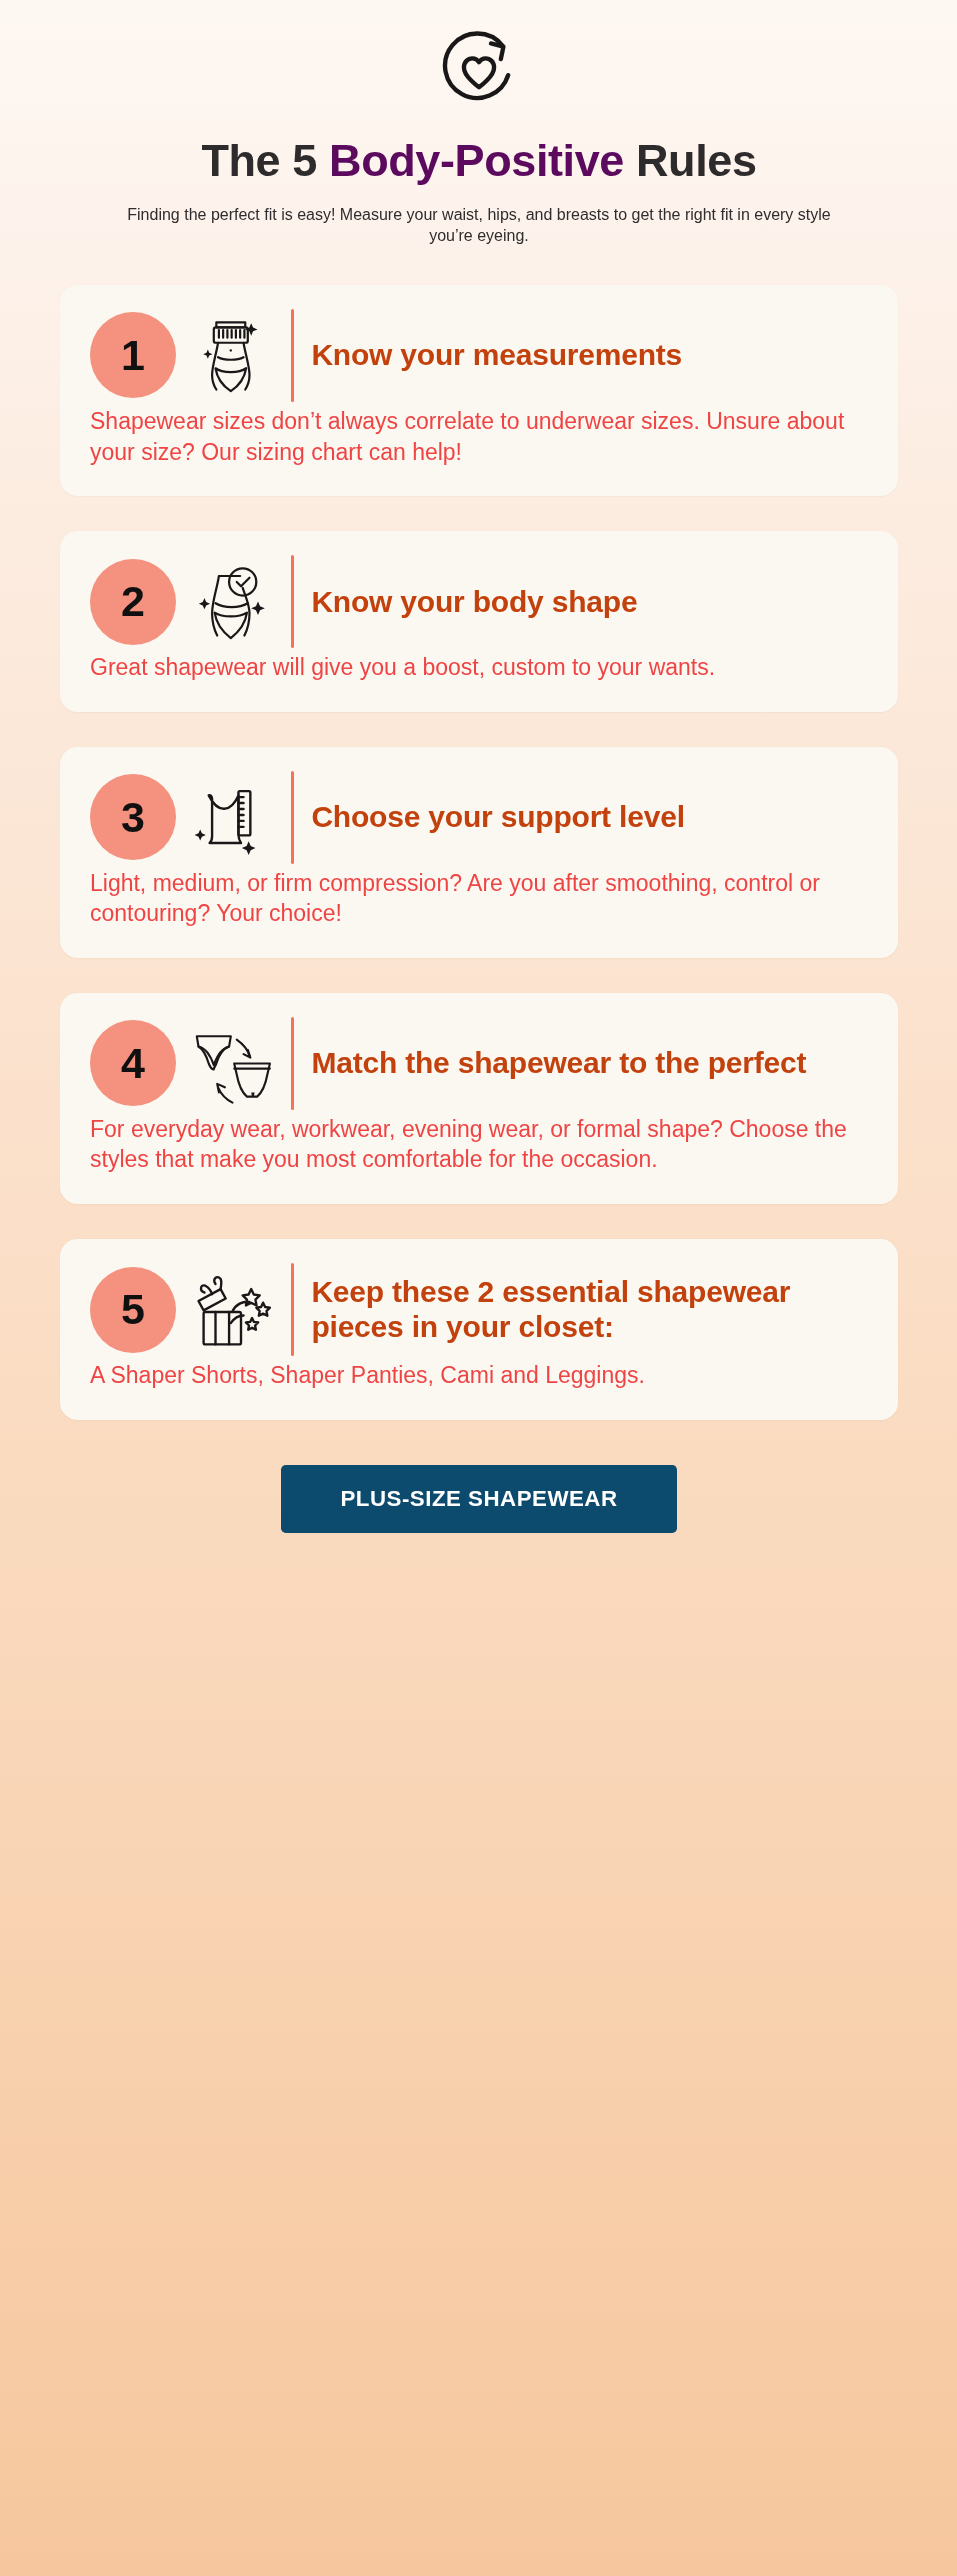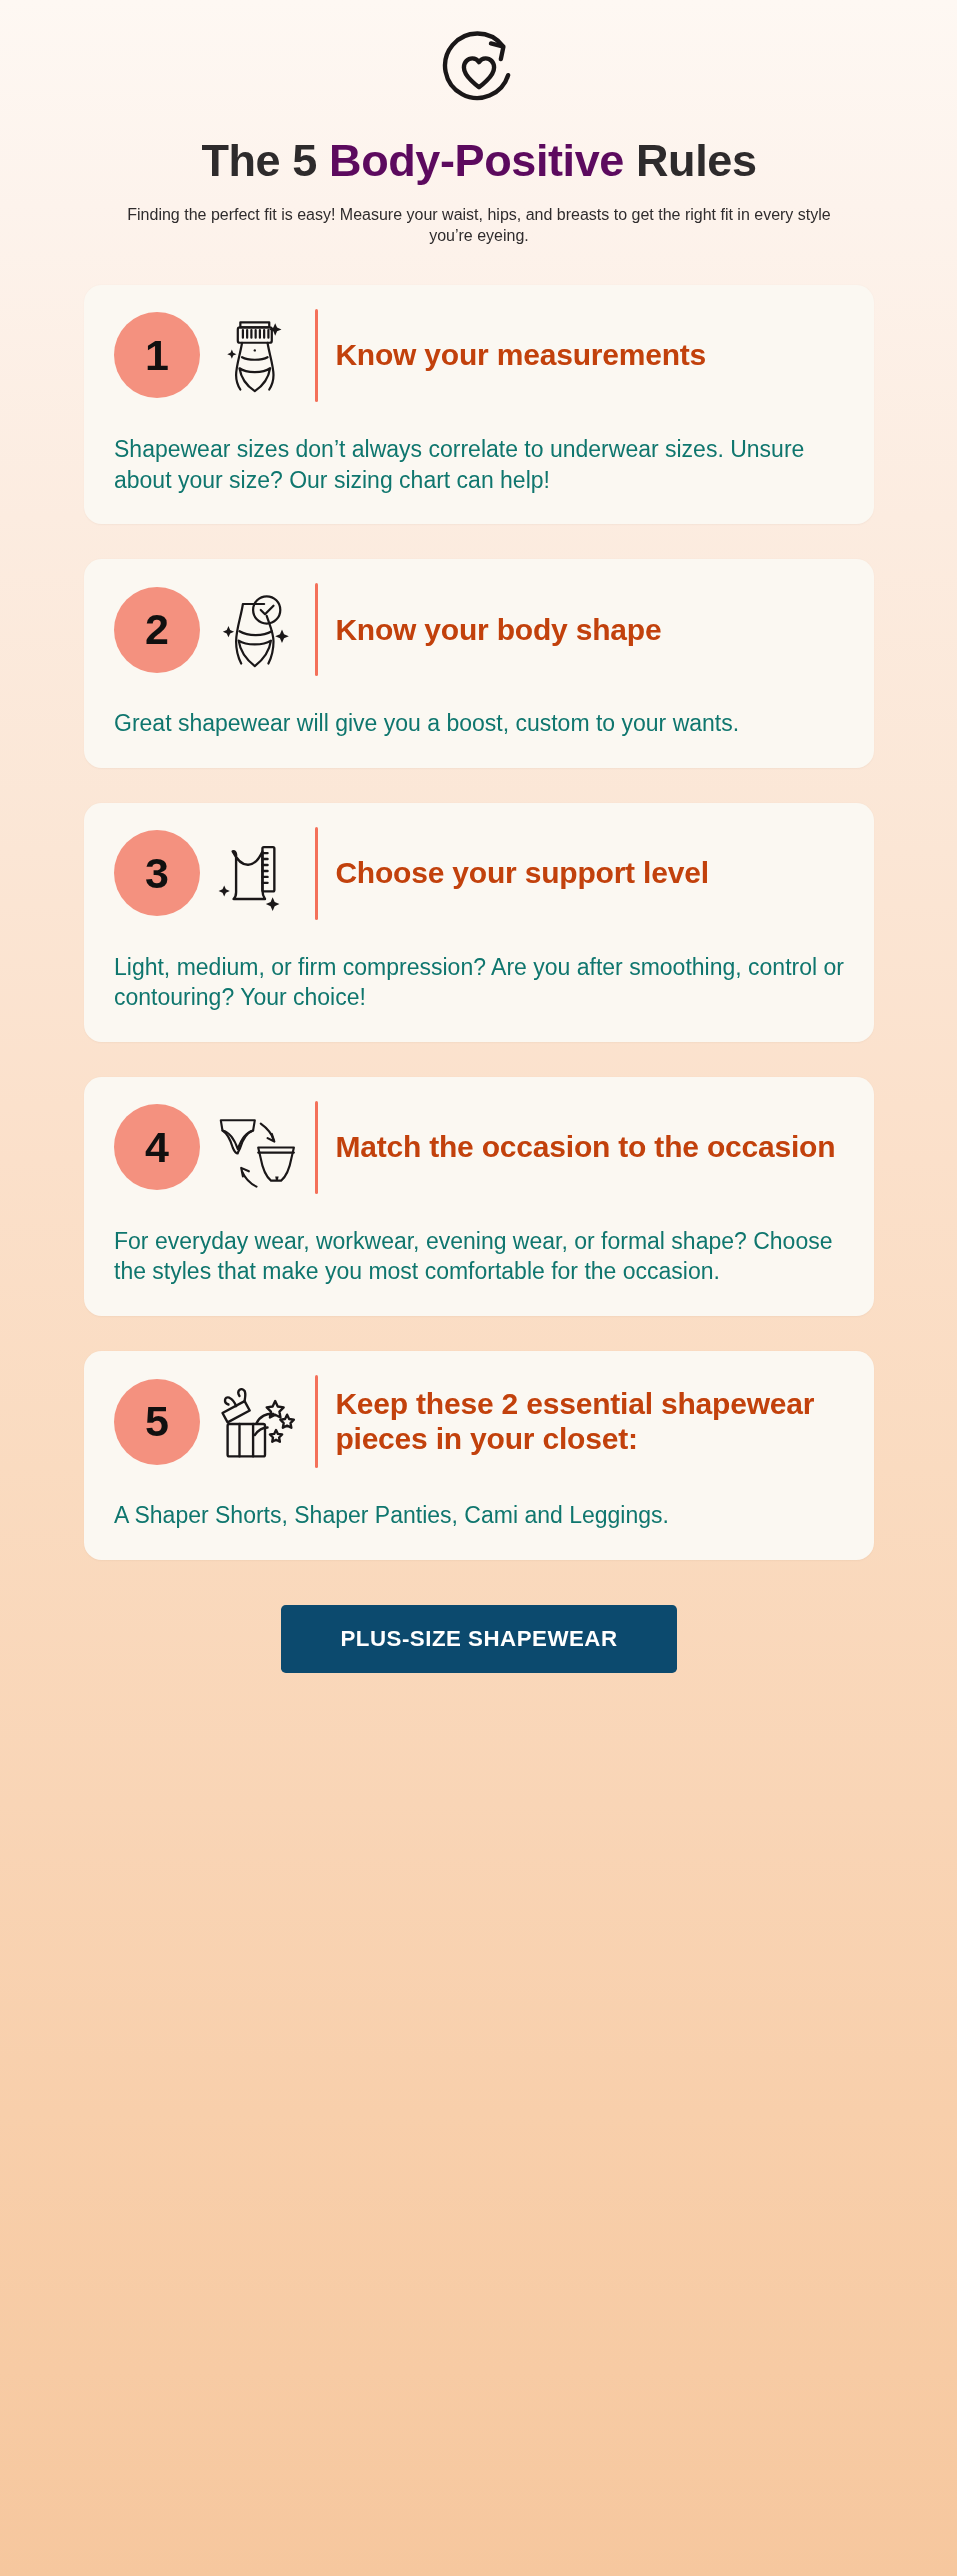--- a/index.html
+++ b/index.html
@@ -24,21 +24,21 @@
         #f7cba4 92%,
         #f6c79e 100%);
     color: #231f20;
     overflow: hidden;
   }
 
   .page {
     width: 958px;
     height: 2024px;
     position: relative;
-    padding: 0 84px;
+    padding: 0 60px;
   }
 
   
   .header {
     padding-top: 17.6px;
     text-align: center;
   }
 
   .brand-icon {
     width: 104px;
@@ -126,24 +126,24 @@
   .rule-title {
     flex: 1 1 auto;
     font-size: 30px;
     line-height: 1.14;
     font-weight: 700;
     letter-spacing: -0.2px;
     color: #c2410c;
   }
 
   .rule-body {
-    margin-top: 32px;
+    margin-top: 4px;
     font-size: 23px;
     line-height: 1.33;
-    color: #0f766e;
+    color: #ef4444;
   }
 
   
   .cta-wrap {
     margin-top: 45px;
     text-align: center;
   }
 
   .cta-button {
     display: inline-block;
@@ -255,21 +255,21 @@
             <path d="M55 22 C62 27 68 34 70 41"></path>
             <polyline points="63,39 71,43 68,34"></polyline>
             <path d="M52 50 h42 l-3 13 C89 74 85 84 79 89 L67 89 C61 84 57 74 55 63 Z"></path>
             <path d="M52 56 h42"></path>
             <path d="M72 84 h4 l-1 5 h-2 Z" fill="#1a1718" stroke="none"></path>
             <path d="M50 96 C42 92 36 85 33 78"></path>
             <polyline points="41,78 32,74 34,84"></polyline>
           </svg>
         </div>
         <div class="rule-divider"></div>
-        <div class="rule-title">Match the occasion to the occasion</div>
+        <div class="rule-title">Match the shapewear to the perfect</div>
       </div>
       <p class="rule-body">For everyday wear, workwear, evening wear, or formal shape? Choose the styles that make you most comfortable for the occasion.</p>
     </div>
 
     <div class="rule-card">
       <div class="rule-head">
         <div class="rule-badge">5</div>
         <div class="rule-icon">
           <svg viewBox="0 0 100 100" width="89" height="85" fill="none" stroke="#1a1718" stroke-width="2.8" stroke-linecap="round" stroke-linejoin="round">
             <rect x="16" y="53" width="44" height="38" rx="2"></rect>

